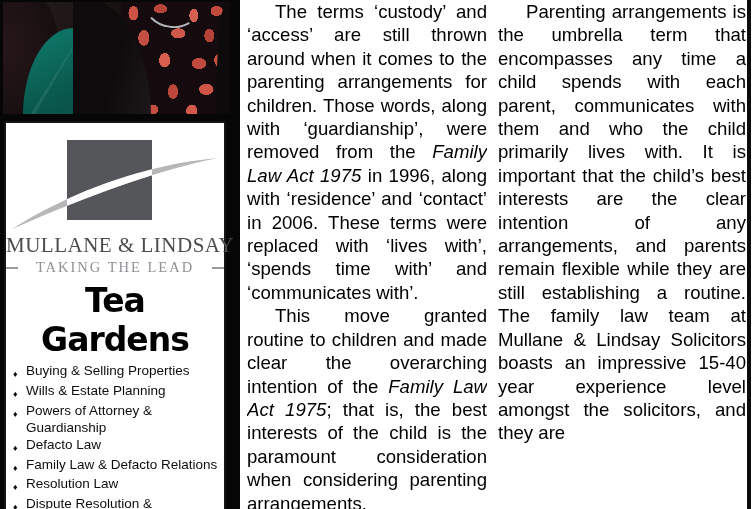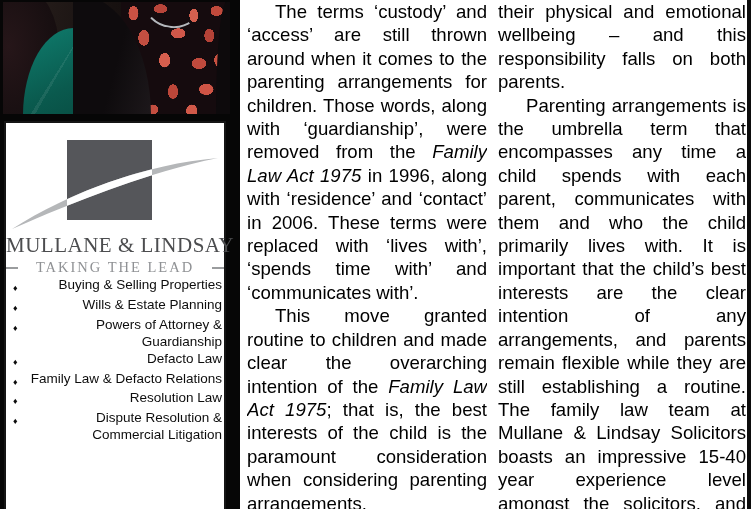--- a/index.html
+++ b/index.html
@@ -65,21 +65,21 @@
              font-family:"Liberation Serif", serif; font-size:14.5px; color:#8f9194;
              letter-spacing:2px; margin-top:1px; white-space:nowrap; }
   .dash { width:24px; height:2px; background:#9a9c9e; }
 
   .tea { font-family:"DejaVu Sans","Liberation Sans",sans-serif; font-weight:800;
          font-size:33px; letter-spacing:-1px; color:#000; text-align:center; margin:5px 0 3px; }
 
   .services { padding:1px 2px 0 7px; font-size:13.5px; line-height:16.9px; color:#0d0d0d; }
   .service { display:flex; }
   .service .blt { width:13px; flex:none; font-size:9px; padding-top:3px; }
-  .service .lbl { flex:1;text-align:right; }
+  .service .lbl { flex:1; }
 
   
   .col { position:absolute; top:0; height:509px; overflow:hidden;
          font-size:18.6px; line-height:23.4px; color:#000; text-align:justify; }
   .col p { margin:0; }
   .col p.indent { text-indent:28px; }
   .col em { font-style:italic; }
   .col-mid { left:247px; width:240px; }
   .col-right { left:498px; width:248px; }
 
@@ -112,20 +112,21 @@
           <path d="M4 97 C62 60 138 32 210 26 C140 40 66 70 4 97 Z" fill="#FFFFFF" clip-path="url(#sq)"></path>
         </svg>
         <div class="logo-name">MULLANE &amp; LINDSAY</div>
         <div class="logo-tagline">
           <span class="dash"></span>
           <span>TAKING THE LEAD</span>
           <span class="dash"></span>
         </div>
       </div>
 
+      <h1 class="tea">Tea Gardens</h1>
 
       <div class="services">
           <div class="service lvl1">
             <span class="blt">♦</span>
             <span class="lbl">Buying &amp; Selling Properties</span>
           </div>
           <div class="service lvl1">
             <span class="blt">♦</span>
             <span class="lbl">Wills &amp; Estate Planning</span>
           </div>
@@ -151,19 +152,18 @@
           </div>
         </div>
     </div>
   </div>
 
   <div class="col col-mid">
       <p class="indent"><span>The terms ‘custody’ and ‘access’ are still thrown around when it comes to the parenting arrangements for children. Those words, along with ‘guardianship’, were removed from the </span><em>Family Law Act 1975</em><span> in 1996, along with ‘residence’ and ‘contact’ in 2006. These terms were replaced with ‘lives with’, ‘spends time with’ and ‘communicates with’.</span></p>
       <p class="indent"><span>This move granted routine to children and made clear the overarching intention of the </span><em>Family Law Act 1975</em><span>; that is, the best interests of the child is the paramount consideration when considering parenting arrangements.</span></p>
     </div>
   <div class="col col-right">
-      <p class=""><span>their physical and emotional wellbeing – and this responsibility falls on both parents.</span></p>
       <p class="indent"><span>Parenting arrangements is the umbrella term that encompasses any time a child spends with each parent, communicates with them and who the child primarily lives with. It is important that the child’s best interests are the clear intention of any arrangements, and parents remain flexible while they are still establishing a routine. The family law team at Mullane &amp; Lindsay Solicitors boasts an impressive 15-40 year experience level amongst the solicitors, and they are</span></p>
     </div>
 
   <div class="right-rule"></div>
 
 </div>
 
 </body></html>

